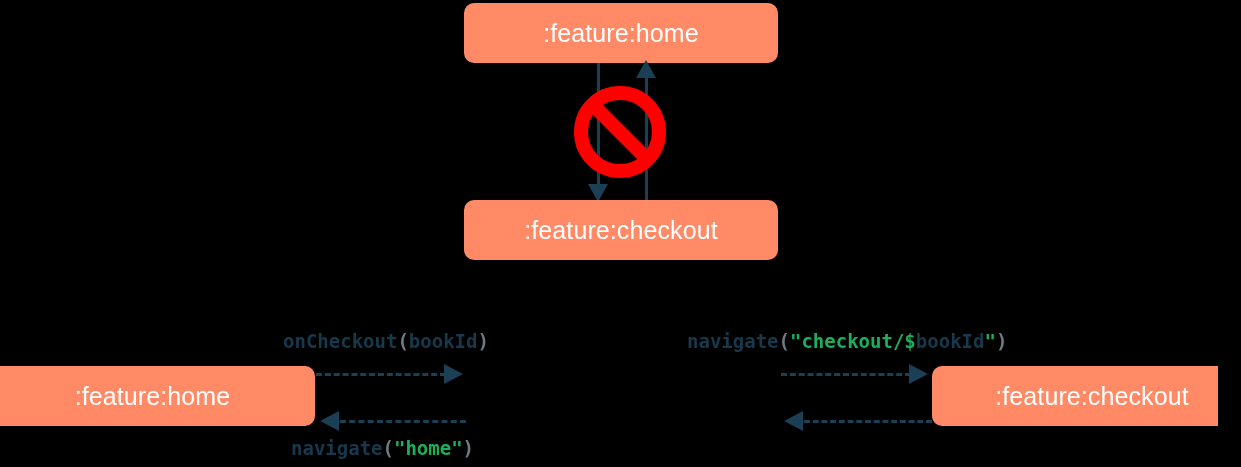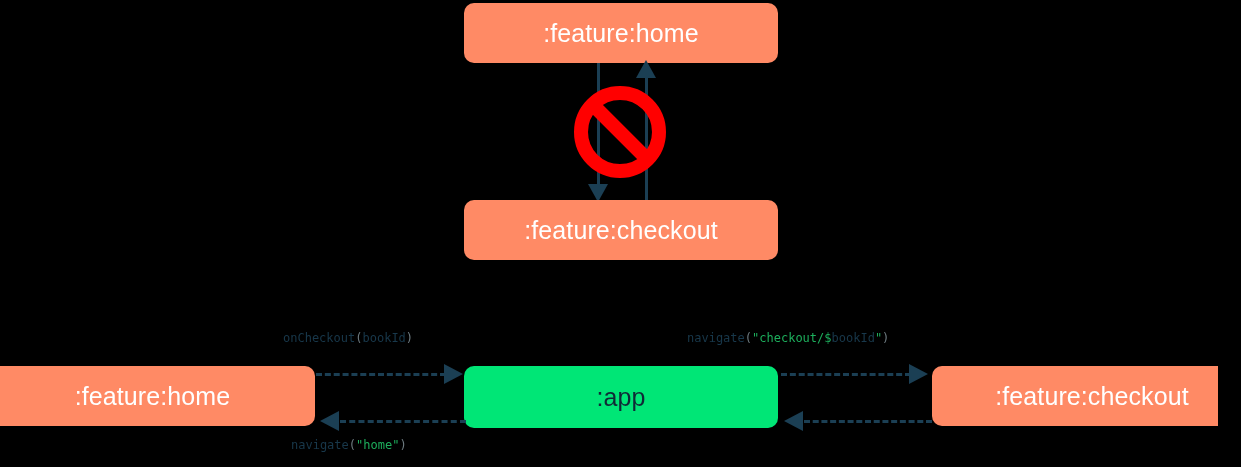--- a/index.html
+++ b/index.html
@@ -111,22 +111,22 @@
   
   #dash-r-top     { left: 781px; top: 373px; width: 130px; }
   #dhead-r-top    { left: 909px; top: 364px; }
   #dash-r-bottom  { left: 804px; top: 420px; width: 128px; }
   #dhead-r-bottom { left: 784px; top: 411px; }
 
   
   .code-label {
     position: absolute;
     font-family: "DejaVu Sans Mono", "Liberation Mono", monospace;
-    font-size: 12px;
-    font-weight: 400;
+    font-size: 19px;
+    font-weight: 700;
     white-space: nowrap;
     line-height: 1;
   }
   .tok-fn    { color: #18384B; }
   .tok-ident { color: #18384B; }
   .tok-punct { color: #6E7B80; }
   .tok-str   { color: #1DAE5C; }
 
   #label-oncheckout        { left: 283px; top: 332px; }
   #label-navigate-checkout { left: 687px; top: 332px; }
@@ -156,23 +156,20 @@
   </div>
 
   <div class="node node-orange" id="node-checkout-top">
     <span class="node-label">:feature:checkout</span>
   </div>
 
   <div class="node node-orange" id="node-home-bottom">
     <span class="node-label">:feature:home</span>
   </div>
 
-  <div class="node node-green" id="node-app">
-    <span class="node-label">:app</span>
-  </div>
 
   <div class="node node-orange" id="node-checkout-bottom">
     <span class="node-label">:feature:checkout</span>
   </div>
 
   <div class="dline" id="dash-l-top"></div>
   <div class="dhead dhead-right" id="dhead-l-top"></div>
   <div class="dline" id="dash-l-bottom"></div>
   <div class="dhead dhead-left" id="dhead-l-bottom"></div>
 

